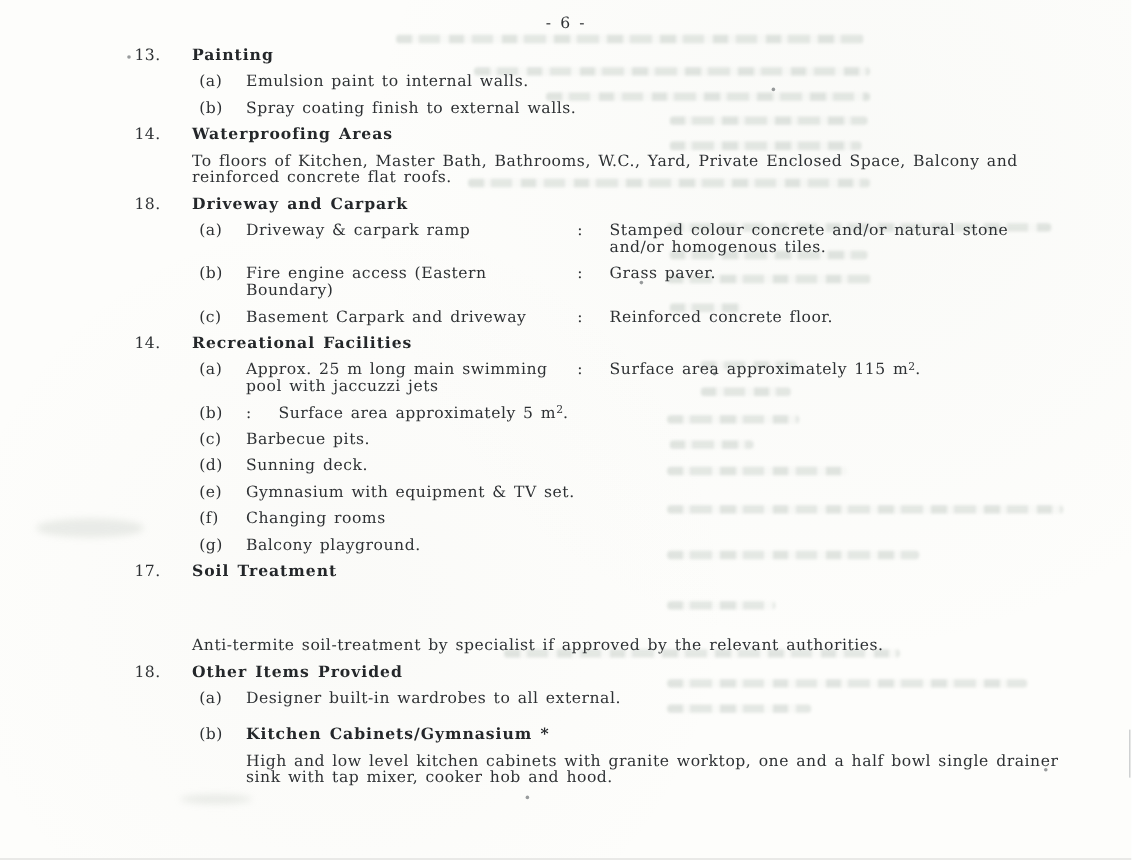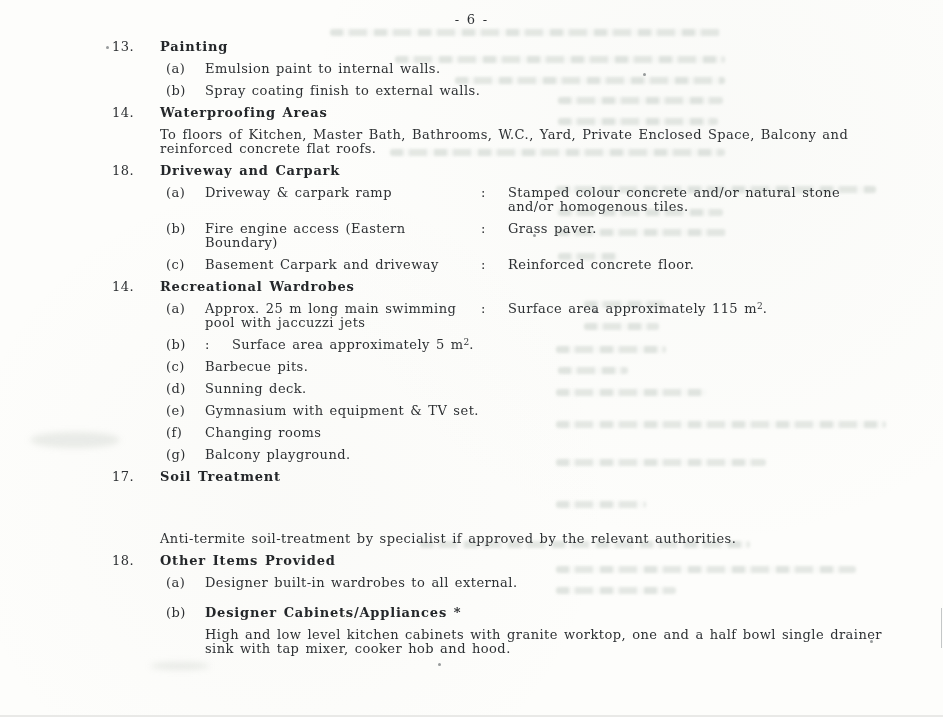--- a/index.html
+++ b/index.html
@@ -152,21 +152,21 @@
           <div class="spec-label">Basement Carpark and driveway</div>
           <div class="spec-colon">:</div>
           <div class="spec-value">Reinforced concrete floor.</div>
         </div>
       </div>
     </div>
 
     <div class="section">
       <div class="sec-head">
         <div class="sec-num">14.</div>
-        <div class="sec-title">Recreational Wardrobes</div>
+        <div class="sec-title">Recreational Facilities</div>
       </div>
       <div class="sec-body">
         <div class="spec">
           <div class="letter">(a)</div>
           <div class="spec-label">
             <div>Approx. 25 m long main swimming</div>
             <div>pool with jaccuzzi jets</div>
           </div>
           <div class="spec-colon">:</div>
           <div class="spec-value"><span>Surface area approximately 115 m</span><sup class="sq">2</sup><span>.</span></div>
@@ -217,21 +217,21 @@
       <div class="sec-body">
         <div class="item">
           <div class="letter">(a)</div>
           <div class="item-text">
             <div class="sub-para">Designer built-in wardrobes to all external.</div>
           </div>
         </div>
         <div class="item">
           <div class="letter">(b)</div>
           <div class="item-text">
-            <div class="sub-title">Designer Cabinets/Appliances *</div>
+            <div class="sub-title">Kitchen Cabinets/Gymnasium *</div>
             <div class="sub-para">High and low level kitchen cabinets with granite worktop, one and a half bowl single drainer sink with tap mixer, cooker hob and hood.</div>
           </div>
         </div>
       </div>
     </div>
 
   </div>
 
   <div class="bottom-edge"></div>
   <div class="right-edge-line"></div>

